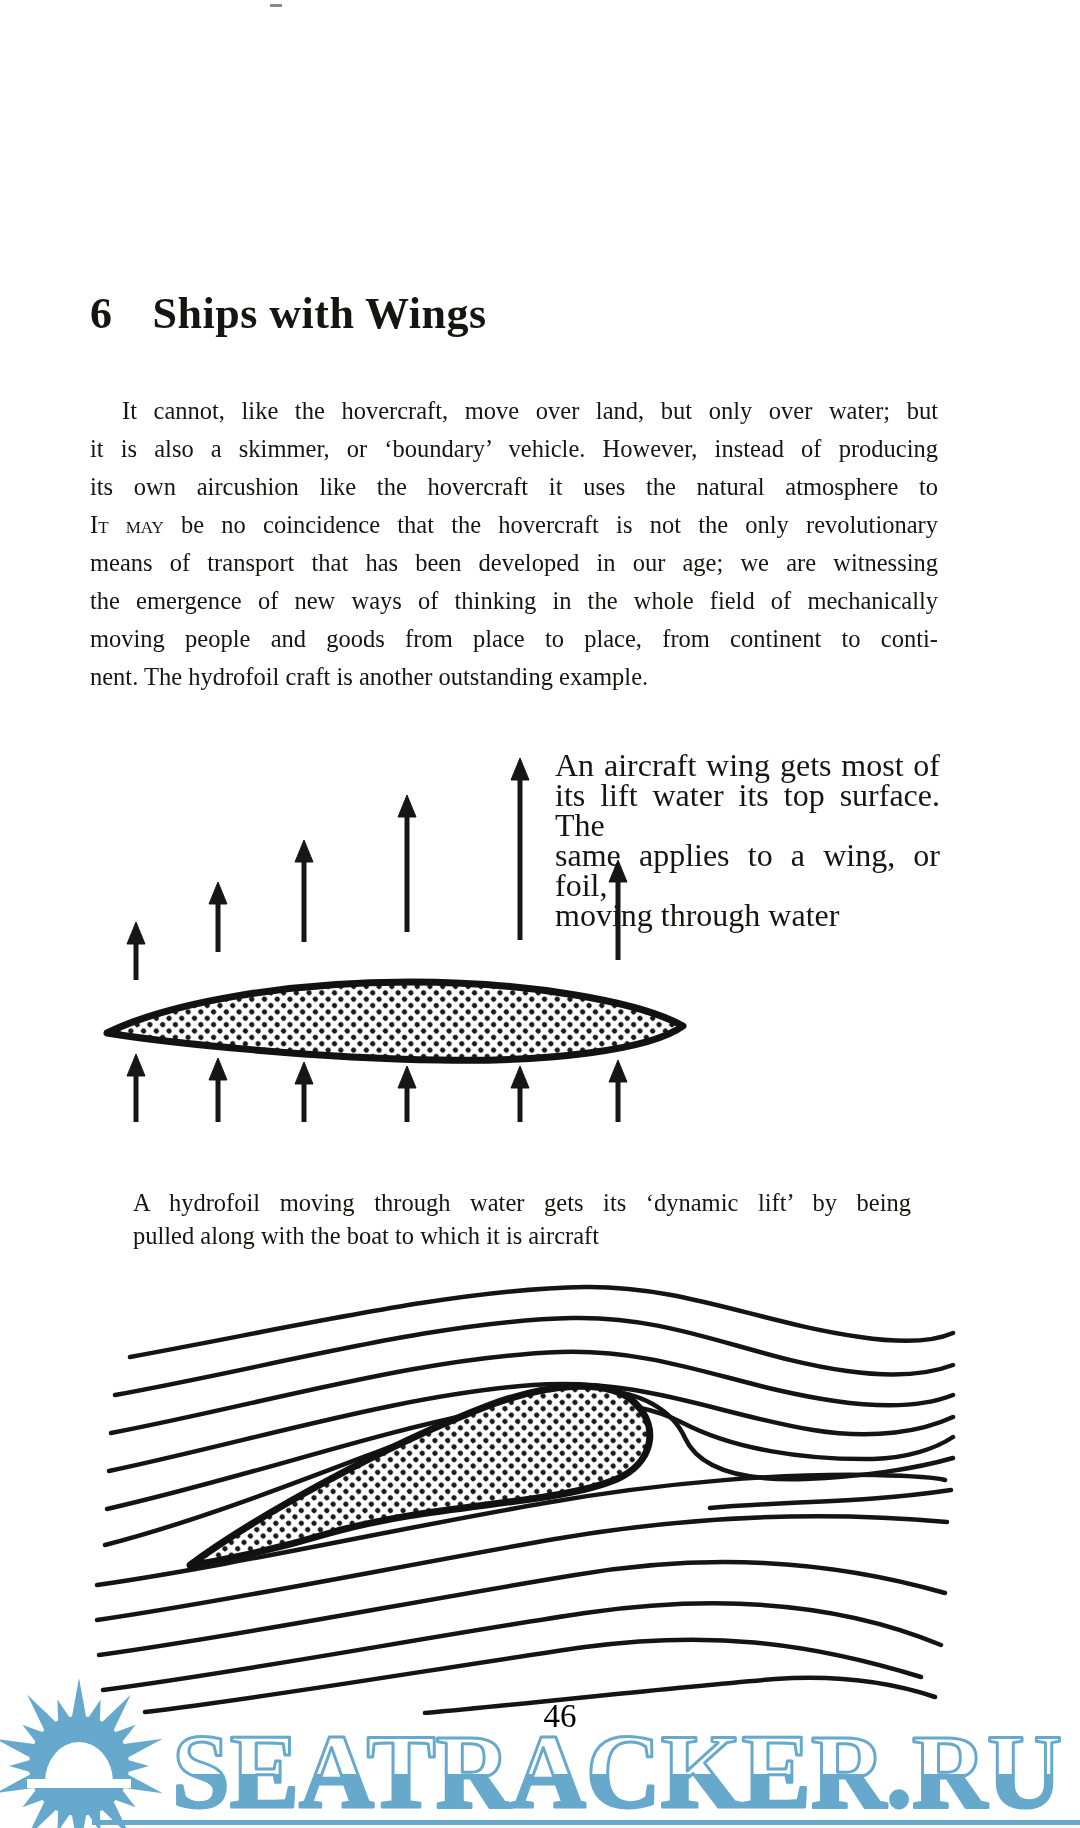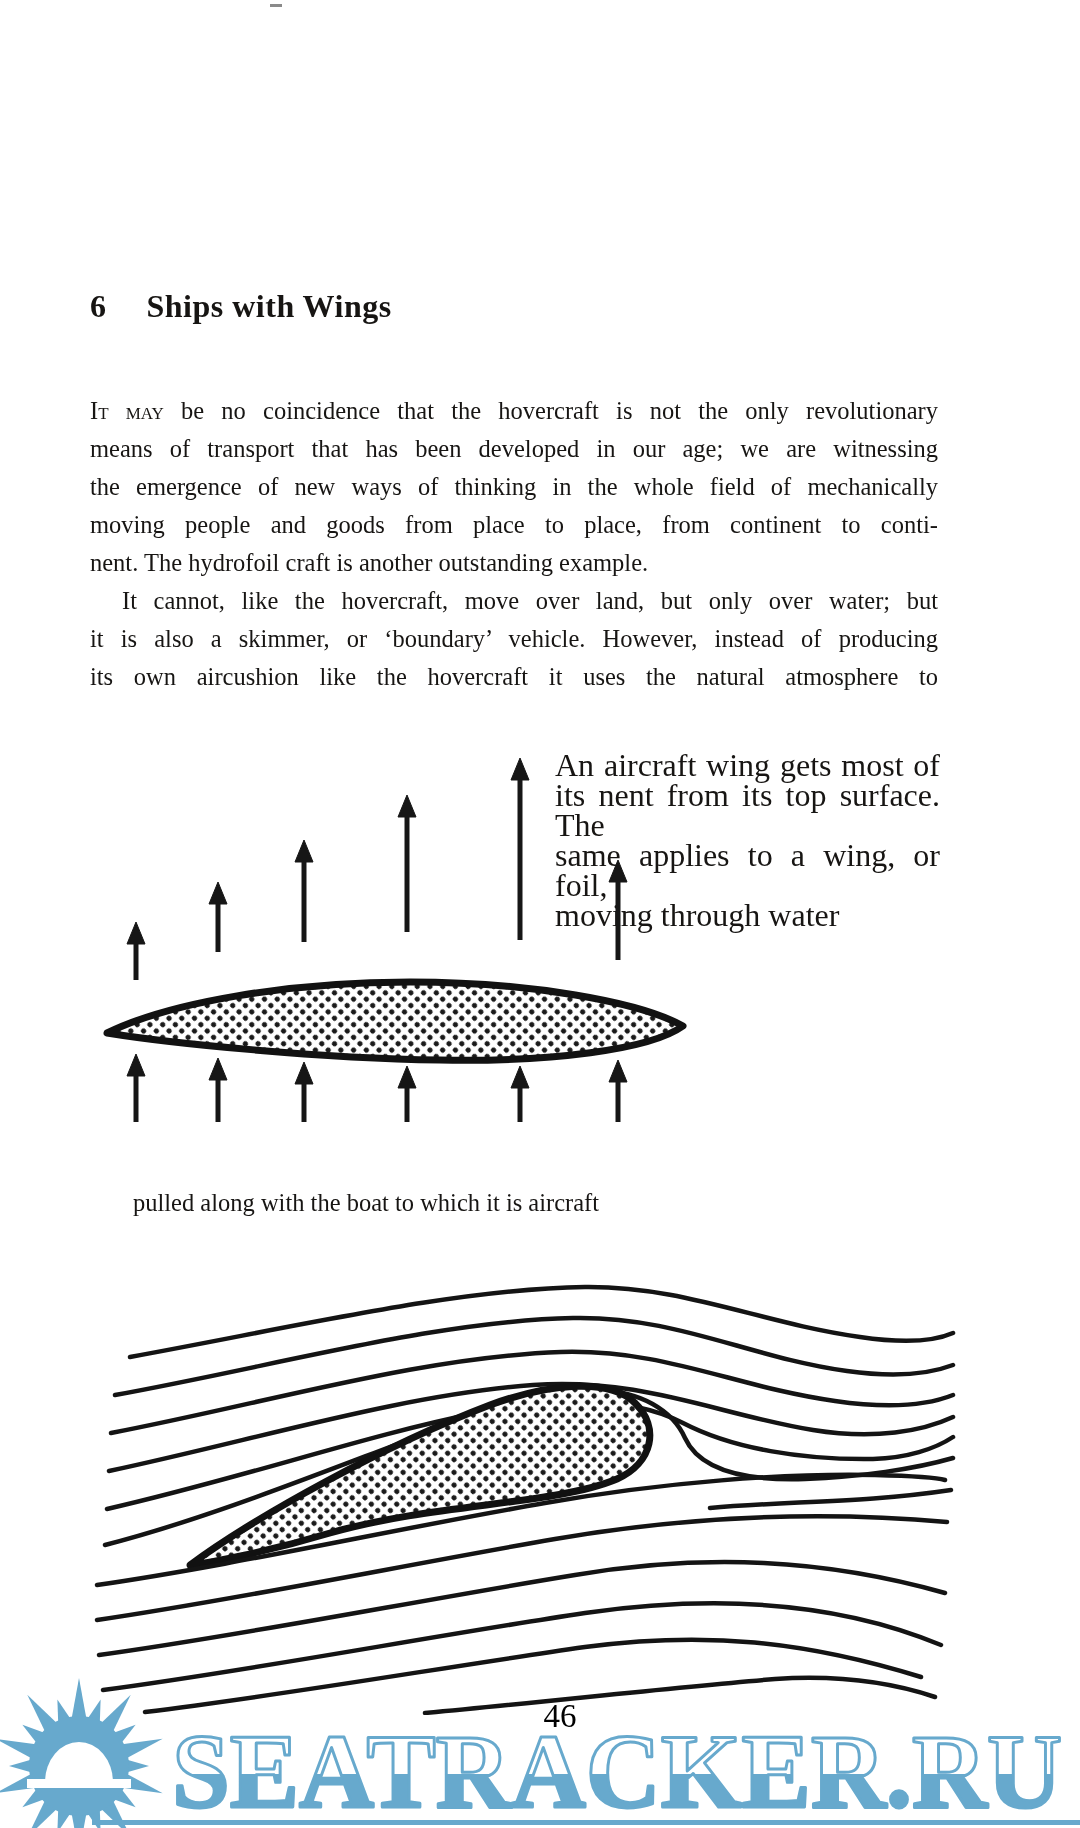--- a/index.html
+++ b/index.html
@@ -7,21 +7,21 @@
     width:1080px; height:1828px; position:relative; overflow:hidden;
     background:#ffffff; color:#171513;
     font-family:"Liberation Serif", serif;
   }
   .abs { position:absolute; }
 
   
   .stray { left:270px; top:4px; width:12px; height:3px; background:#8a8a8a; }
 
   
-  .heading { left:90px; top:288px; font-size:32px; font-weight:bold; letter-spacing:0.5px; white-space:nowrap; }
+  .heading { left:90px; top:288px; font-size:44px; font-weight:bold; letter-spacing:0.5px; white-space:nowrap; }
   .heading .num { display:inline-block; margin-right:40px; }
 
   
   .bodytext { left:90px; top:392px; width:848px; font-size:24.5px; }
   .line { line-height:38px; text-align:justify; text-align-last:justify; }
   .lines { display:block; }
   .end-left div.line:last-of-type { text-align-last:left; }
   .indent-first div.line:first-of-type { padding-left:32px; }
   .sc { font-variant:small-caps; }
 
@@ -44,44 +44,44 @@
 </style>
 </head>
 <body>
 
 <div class="abs stray"></div>
 
 <h1 class="abs heading" style="margin:0"><span class="num">6</span><span>Ships with Wings</span></h1>
 
 <div class="abs bodytext">
   <div>
+    <div class="lines indent-first">
+
+    <div class="line">It cannot, like the hovercraft, move over land, but only over water; but</div>
+        <div class="line">it is also a skimmer, or ‘boundary’ vehicle. However, instead of producing</div>
+        <div class="line">its own aircushion like the hovercraft it uses the natural atmosphere to</div>
+      </div>
+  </div>
+  <div>
     <div class="line"><span class="sc">It may</span><span> be no coincidence that the hovercraft is not the only revolutionary</span></div>
     <div class="lines end-left">
 
     <div class="line">means of transport that has been developed in our age; we are witnessing</div>
         <div class="line">the emergence of new ways of thinking in the whole field of mechanically</div>
         <div class="line">moving people and goods from place to place, from continent to conti-</div>
         <div class="line">nent. The hydrofoil craft is another outstanding example.</div>
       </div>
   </div>
-  <div>
-    <div class="lines indent-first">
-
-    <div class="line">It cannot, like the hovercraft, move over land, but only over water; but</div>
-        <div class="line">it is also a skimmer, or ‘boundary’ vehicle. However, instead of producing</div>
-        <div class="line">its own aircushion like the hovercraft it uses the natural atmosphere to</div>
-      </div>
-  </div>
 </div>
 
 <div class="abs caption-wing">
   <div class="lines end-left">
 
   <div class="line">An aircraft wing gets most of</div>
-      <div class="line">its nent from its top surface. The</div>
+      <div class="line">its lift water its top surface. The</div>
       <div class="line">same applies to a wing, or foil,</div>
       <div class="line">moving through water</div>
     </div>
 </div>
 
 <svg class="abs" style="left:80px; top:630px;" width="880" height="540" viewBox="0 0 880 540">
   <defs>
     <pattern id="hatch1" width="9" height="9" patternUnits="userSpaceOnUse" patternTransform="rotate(45)">
       <rect width="9" height="9" fill="#ffffff"></rect>
       <circle cx="4.5" cy="4.5" r="2.6" fill="#1a1a1a"></circle>
@@ -141,20 +141,21 @@
     <g>
         <line x1="538" y1="492" x2="538" y2="450"></line>
         <polygon points="529,452 547,452 538,430" stroke-width="1"></polygon>
       </g>
   </g>
 </svg>
 
 <div class="abs caption-hydro">
   <div class="lines end-left">
 
+  <div class="line">A hydrofoil moving through water gets its ‘dynamic lift’ by being</div>
       <div class="line">pulled along with the boat to which it is aircraft</div>
     </div>
 </div>
 
 <svg class="abs" style="left:85px; top:1275px;" width="880" height="440" viewBox="0 0 880 440">
   <defs>
     <pattern id="hatch2" width="9" height="9" patternUnits="userSpaceOnUse" patternTransform="rotate(45)">
       <rect width="9" height="9" fill="#ffffff"></rect>
       <circle cx="4.5" cy="4.5" r="2.6" fill="#1a1a1a"></circle>
     </pattern>

